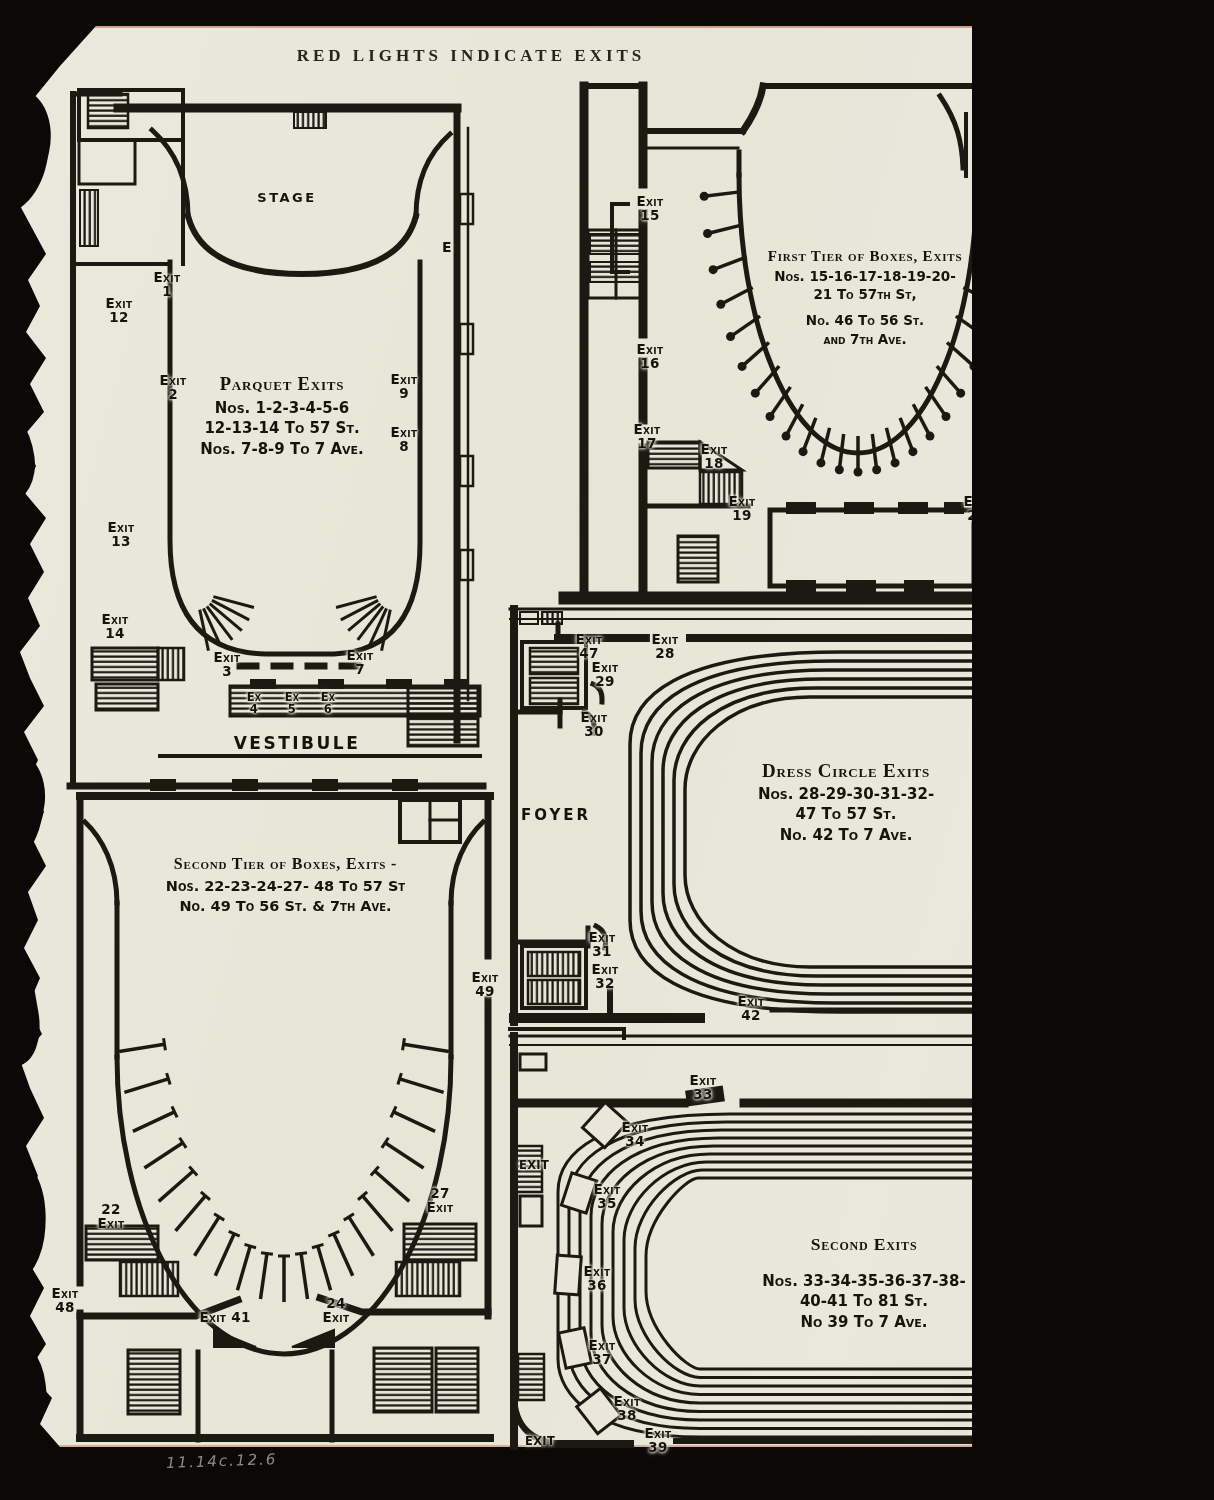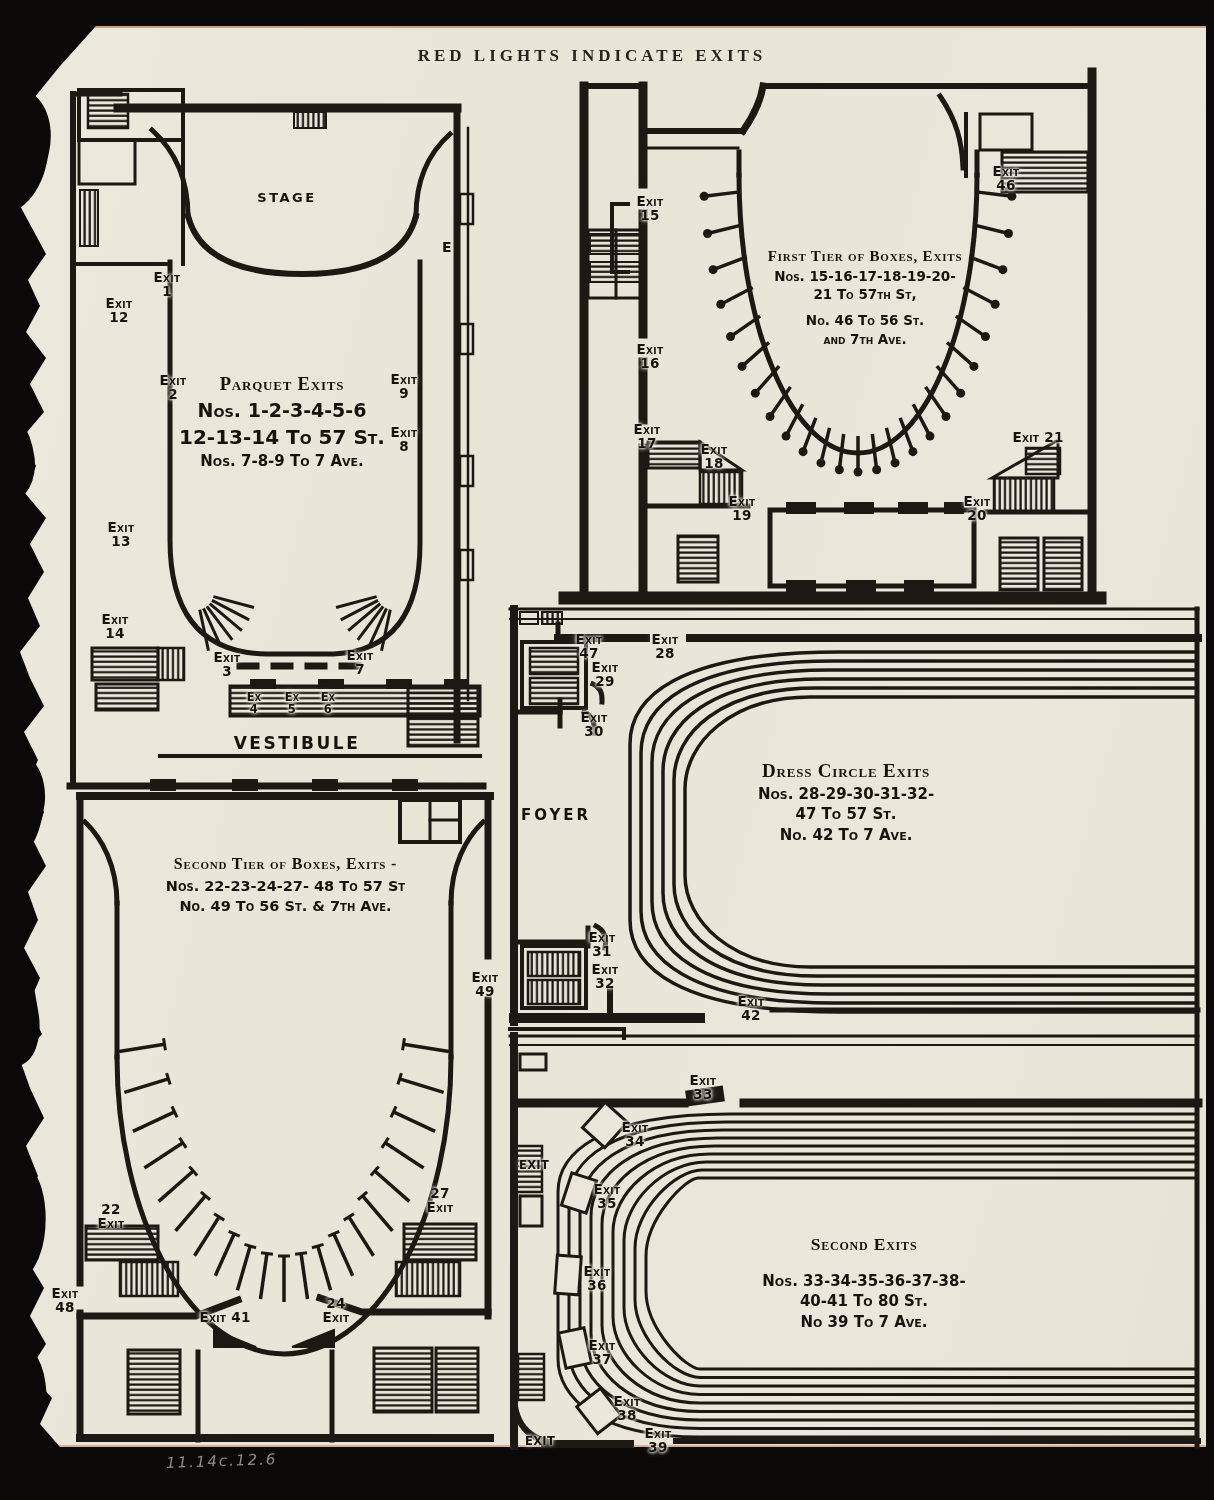--- a/index.html
+++ b/index.html
@@ -1,16 +1,16 @@
 <!DOCTYPE html>
 <html><head>
 <meta charset="utf-8">
 <style>
   html,body{margin:0;padding:0;background:#0a0908;}
-  .page{position:relative;width:1214px;height:1500px;background:#0a0908;overflow:hidden;
+  .page{position:relative;width:972px;height:1500px;background:#0a0908;overflow:hidden;
         font-family:"DejaVu Sans",sans-serif;}
   .paper{position:absolute;left:0;top:26px;width:1206px;height:1421px;
          background:linear-gradient(105deg,#ebe9dc 0%,#e7e5d6 45%,#eae8db 75%,#e6e3d4 100%);
          box-shadow:inset 0 2px 0 rgba(178,72,42,.45), inset 0 -2px 0 rgba(178,72,42,.35);
          clip-path:polygon(96px 0,1206px 0,1206px 1421px,60px 1421px,40px 1398px,52px 1372px,28px 1346px,46px 1318px,30px 1290px,44px 1262px,26px 1232px,42px 1204px,22px 1176px,38px 1150px,26px 1120px,44px 1092px,30px 1062px,20px 1034px,42px 1008px,28px 980px,40px 952px,24px 922px,38px 894px,28px 866px,46px 840px,32px 812px,44px 786px,26px 760px,38px 734px,24px 706px,44px 680px,30px 652px,20px 626px,40px 600px,28px 572px,44px 546px,30px 518px,46px 492px,24px 466px,36px 440px,22px 412px,44px 386px,30px 358px,46px 332px,26px 306px,40px 280px,28px 254px,46px 228px,32px 202px,18px 176px,40px 150px,26px 124px,48px 98px,34px 72px,60px 40px);}
   .tear{position:absolute;background:#0a0908;}
   svg.plan{position:absolute;left:0;top:0;}
   .hdr{position:absolute;left:0;right:30px;top:46px;text-align:center;
        font-family:"Liberation Serif",serif;font-size:17px;font-weight:600;
        letter-spacing:4px;color:#26241d;}
@@ -362,22 +362,22 @@
 5</div>
   <div class="xl s" style="left:328px;top:658px">Ex
 6</div>
   <div class="xl" style="left:360px;top:648px">Exit
 7</div>
   <div class="cap" style="left:287px;top:190px;font-size:13px">STAGE</div>
   <div class="cap" style="left:297px;top:733px;font-size:17px">VESTIBULE</div>
   <div class="xl" style="left:447px;top:240px;font-size:14px">E</div>
   <div class="tb" style="left:168px;top:374px;width:228px">
     <div class="tt" style="font-size:18.5px">Parquet Exits</div>
-    <div class="ln" style="font-size:19px;margin-top:3px">Nos. 1-2-3-4-5-6</div>
-    <div class="ln" style="font-size:20px">12-13-14 To 57 St.</div>
+    <div class="ln" style="font-size:15px;margin-top:3px">Nos. 1-2-3-4-5-6</div>
+    <div class="ln" style="font-size:15px">12-13-14 To 57 St.</div>
     <div class="ln" style="font-size:15px">Nos. 7-8-9 To 7 Ave.</div>
   </div>
 
   <div class="xl" style="left:650px;top:194px">Exit
 15</div>
   <div class="xl" style="left:650px;top:342px">Exit
 16</div>
   <div class="xl" style="left:647px;top:422px">Exit
 17</div>
   <div class="xl" style="left:714px;top:442px">Exit
@@ -448,18 +448,18 @@
   <div class="xl" style="left:602px;top:1338px">Exit
 37</div>
   <div class="xl" style="left:627px;top:1394px">Exit
 38</div>
   <div class="xl" style="left:658px;top:1426px">Exit
 39</div>
   <div class="xl s" style="left:540px;top:1402px">EXIT</div>
   <div class="tb" style="left:735px;top:1234px;width:258px">
     <div class="tt" style="font-size:17.5px">Second Exits</div>
     <div class="ln" style="font-size:15px;margin-top:16px">Nos. 33-34-35-36-37-38-</div>
-    <div class="ln" style="font-size:15px">40-41 To 80 St.</div>
+    <div class="ln" style="font-size:15px">40-41 To 81 St.</div>
     <div class="ln" style="font-size:15px">No 39 To 7 Ave.</div>
   </div>
 
   <div class="pencil" style="left:166px;top:1452px">11.14c.12.6</div>
 </div>
 
 </body></html>

